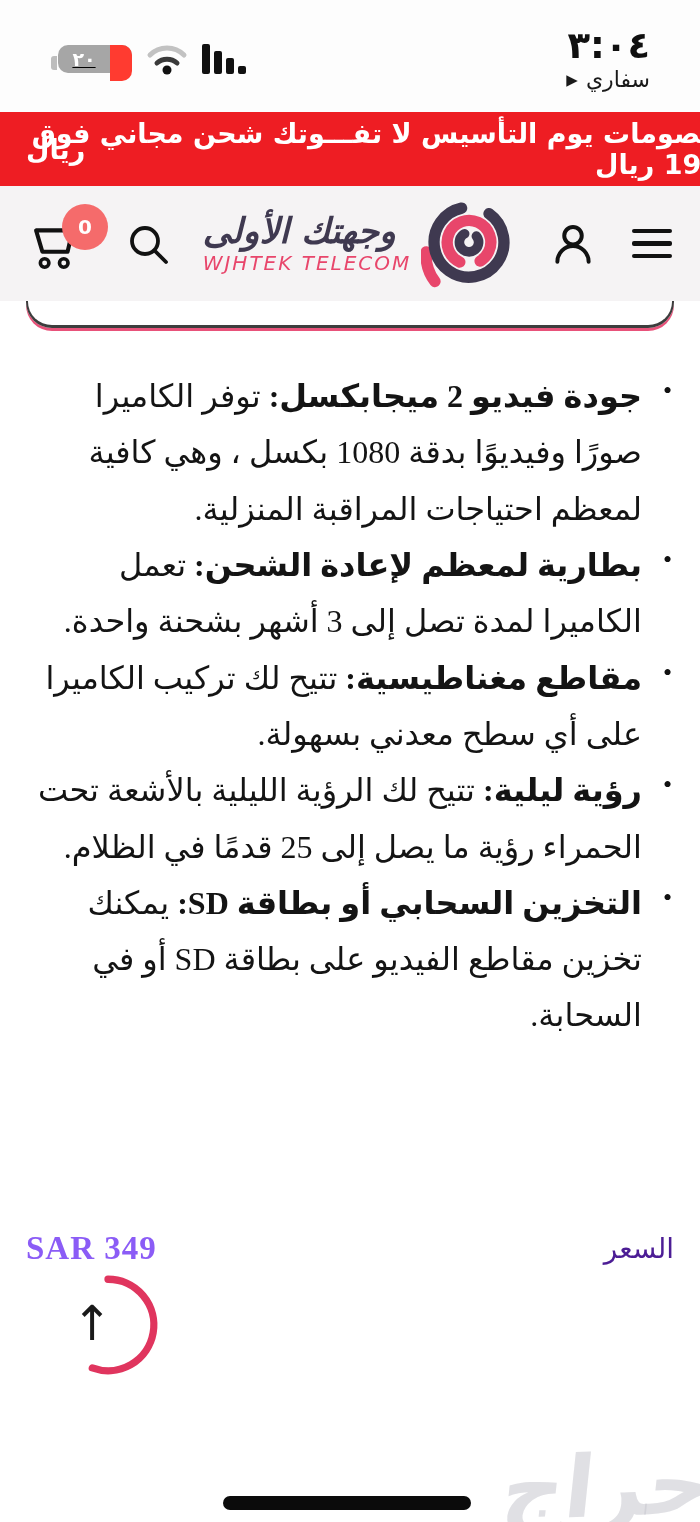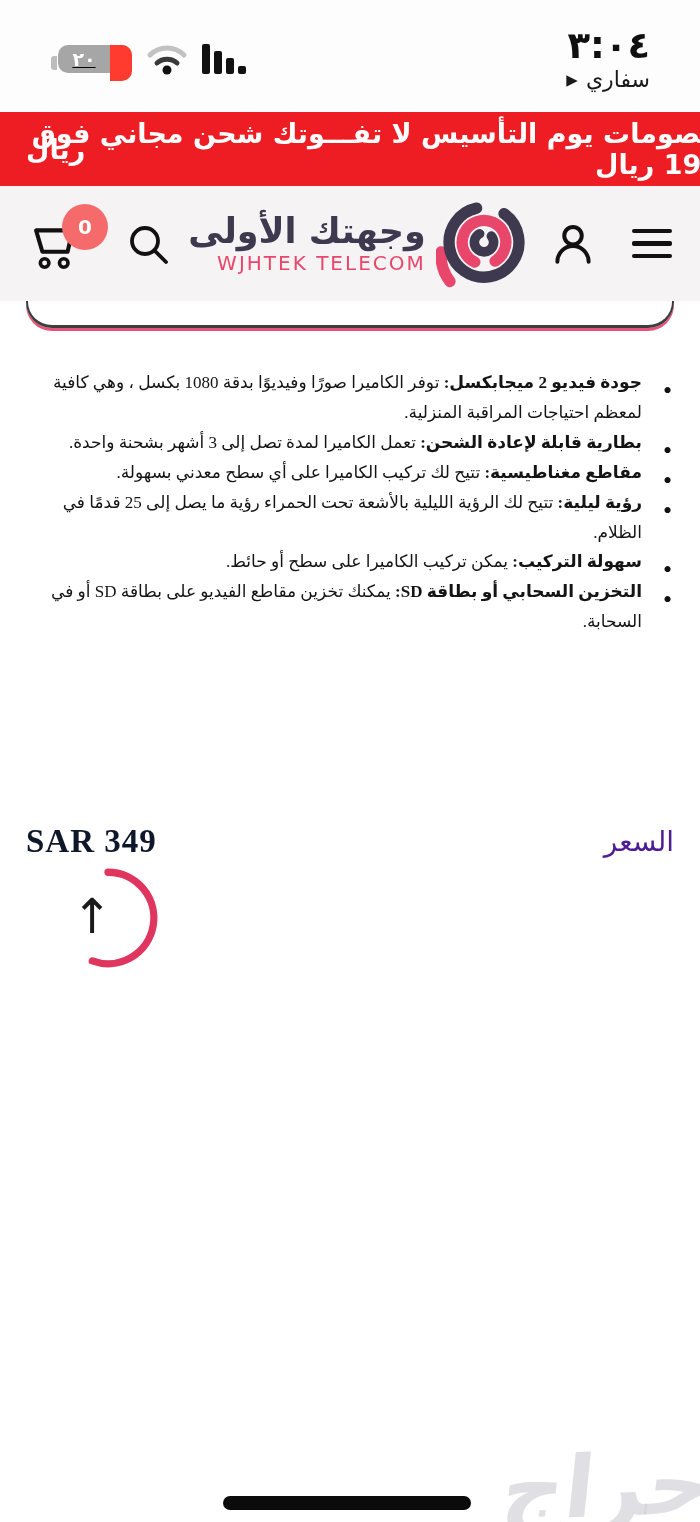--- a/index.html
+++ b/index.html
@@ -34,44 +34,44 @@
   
   .header{height:115px;background:#f5f3f4;display:flex;align-items:center;
           justify-content:space-between;padding:0 28px;box-sizing:border-box;}
   .hgroup{display:flex;align-items:center;gap:34px;}
   .cart-wrap{position:relative;width:62px;height:60px;}
   .cart-wrap svg{position:absolute;left:0;bottom:2px;}
   .badge{position:absolute;top:-10px;right:-18px;width:46px;height:46px;border-radius:50%;
          background:#f56b6b;color:#fff;font-size:20px;font-weight:bold;display:flex;
          align-items:center;justify-content:center;}
   .logo{display:flex;align-items:center;gap:10px;}
-  .logo-text{display:flex;flex-direction:column;align-items:flex-end;line-height:1.05;}
+  .logo-text{display:flex;flex-direction:column;align-items:flex-start;line-height:1.05;font-style:italic;}
   .logo-ar{font-size:35px;font-weight:bold;color:#3f3950;}
   .logo-en{font-size:20px;color:#e8466b;letter-spacing:2px;margin-top:3px;}
   .menu-icon{display:flex;flex-direction:column;gap:8px;}
   .menu-icon i{display:block;width:40px;height:4.5px;background:#111;border-radius:2px;}
 
   
   .card-curve{height:24px;margin:0 26px;border:solid #3d3d3d;border-width:0 2px 3px 2px;
               border-bottom-left-radius:26px;border-bottom-right-radius:26px;
               box-shadow:0 3px 0 #e8527a;}
 
   
   .content{direction:rtl;padding:0 26px;color:#141414;
            font-family:"Liberation Serif","DejaVu Sans",serif;}
-  ul.features{list-style:none;margin:40px 0 0;padding:0 32px 0 0;font-size:17px;line-height:1.76;}
+  ul.features{list-style:none;margin:40px 0 0;padding:0 32px 0 0;font-size:32px;line-height:1.76;}
   ul.features li{position:relative;margin:0;}
   ul.features li::before{content:"•";position:absolute;right:-30px;top:0;font-size:26px;color:#111;}
   ul.features b{font-weight:bold;}
 
   
   .price-row{direction:rtl;display:flex;justify-content:space-between;align-items:center;
              padding:0 26px;margin-top:186px;font-family:"Liberation Serif","DejaVu Sans",serif;}
   .price-label{font-size:28px;color:#4c1d95;}
-  .price-value{font-size:33px;font-weight:bold;color:#0f172a;letter-spacing:1px;}
+  .price-value{font-size:33px;font-weight:bold;color:#8b5cf6;letter-spacing:1px;}
 
   
   .scroll-top{position:relative;width:112px;height:104px;margin:6px 0 0 52px;cursor:pointer;}
   .scroll-top svg{position:absolute;left:0;top:0;}
   .scroll-top .arrow{position:absolute;left:20px;top:22px;font-size:48px;color:#1a1a1a;
                      font-family:"DejaVu Sans",sans-serif;}
 
   
   .home-indicator{position:absolute;left:223px;bottom:12px;width:248px;height:14px;background:#0b0b0b;
                   border-radius:8px;z-index:6;}
@@ -157,24 +157,23 @@
           <i></i>
         </div>
     </div>
   </div>
 
   <div class="card-curve"></div>
 
   <div class="content">
     <ul class="features">
       <li><b>جودة فيديو 2 ميجابكسل:</b><span> توفر الكاميرا صورًا وفيديوًا بدقة 1080 بكسل ، وهي كافية لمعظم احتياجات المراقبة المنزلية.</span></li>
-      <li><b>بطارية قابلة لإعادة الشحن:</b><span> تعمل الكاميرا لمدة تصل إلى 3 أشهر بشحنة واحدة.</span></li>
+      <li><b>بطارية لمعظم لإعادة الشحن:</b><span> تعمل الكاميرا لمدة تصل إلى 3 أشهر بشحنة واحدة.</span></li>
       <li><b>مقاطع مغناطيسية:</b><span> تتيح لك تركيب الكاميرا على أي سطح معدني بسهولة.</span></li>
       <li><b>رؤية ليلية:</b><span> تتيح لك الرؤية الليلية بالأشعة تحت الحمراء رؤية ما يصل إلى 25 قدمًا في الظلام.</span></li>
-      <li><b>سهولة التركيب:</b><span> يمكن تركيب الكاميرا على سطح أو حائط.</span></li>
       <li><b>التخزين السحابي أو بطاقة SD:</b><span> يمكنك تخزين مقاطع الفيديو على بطاقة SD أو في السحابة.</span></li>
     </ul>
   </div>
 
   <div class="price-row">
     <span class="price-label">السعر</span>
     <span class="price-value">SAR 349</span>
   </div>
 
   <div class="scroll-top">

